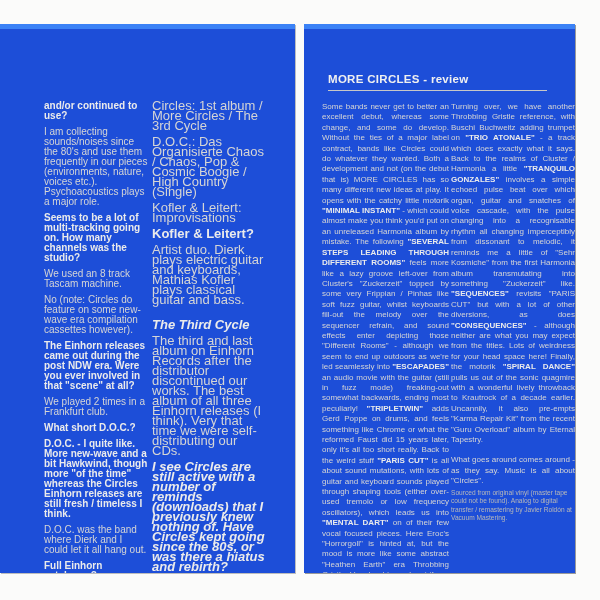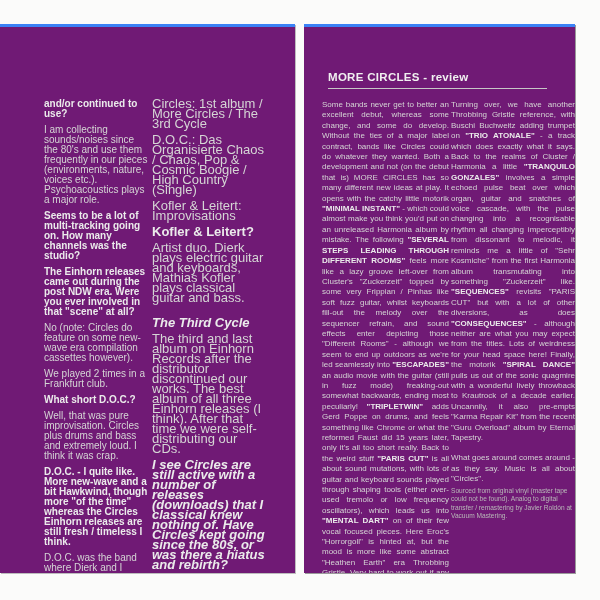--- a/index.html
+++ b/index.html
@@ -3,22 +3,22 @@
 <meta charset="utf-8">
 <style>
   html,body{margin:0;padding:0}
   body{
     width:600px;height:600px;position:relative;overflow:hidden;
     background:#fbfbfa;
     font-family:"Liberation Sans",sans-serif;
     -webkit-font-smoothing:antialiased;
   }
   .page{
-    position:absolute;top:24px;height:549px;background:#701a75;
-    box-sizing:border-box;border-top:3px solid #3b82f6;
+    position:absolute;top:24px;height:549px;background:#1d4ed8;
+    box-sizing:border-box;border-top:5px solid #3b82f6;
     box-shadow:0 1px 0 #9a9a9a;overflow:hidden;
   }
   .page-left{left:0;width:295px;box-shadow:1px 1px 0 #bdbdbd;}
   .page-right{left:304px;width:271px;box-shadow:1px 1px 0 #9a9a9a;}
   .col{position:absolute;color:#d5d5d5;}
   .left-c1{left:44px;top:72px;width:104px;font-size:10px;line-height:10px;}
   .left-c2{left:152px;top:72px;width:113px;font-size:13px;line-height:10px;}
   .right-c1{left:18px;top:73px;width:127px;font-size:8px;line-height:10.4px;text-align:justify;}
   .right-c2{left:147px;top:73px;width:124px;font-size:8px;line-height:10.4px;text-align:justify;}
   .review-title{
@@ -37,38 +37,38 @@
   .seg-b{font-weight:bold;color:#ebebeb;}
 </style>
 </head>
 <body>
 
 <div class="page page-left">
   <div class="col left-c1">
       <p class="para s-b"><span>and/or continued to use?</span></p>
       <p class="para s-n"><span>I am collecting sounds/noises since the 80's and use them frequently in our pieces (environments, nature, voices etc.). Psychoacoustics plays a major role.</span></p>
       <p class="para s-b"><span>Seems to be a lot of multi-tracking going on. How many channels was the studio?</span></p>
+      <p class="para s-n"><span>We used an 8 track Tascam machine.</span></p>
+      <p class="para s-n"><span>No (note: Circles do feature on some new-wave era compilation cassettes however).</span></p>
       <p class="para s-b"><span>The Einhorn releases came out during the post NDW era. Were you ever involved in that "scene" at all?</span></p>
-      <p class="para s-n"><span>No (note: Circles do feature on some new-wave era compilation cassettes however).</span></p>
       <p class="para s-n"><span>We played 2 times in a Frankfurt club.</span></p>
       <p class="para s-b"><span>What short D.O.C.?</span></p>
-      <p class="para s-n"><span>Well, that was pure improvisation. Circles plus drums and bass and extremely loud. I think it was crap.</span></p>
       <p class="para s-b"><span>D.O.C. - I quite like. More new-wave and a bit Hawkwind, though more "of the time" whereas the Circles Einhorn releases are still fresh / timeless I think.</span></p>
       <p class="para s-n"><span>D.O.C. was the band where Dierk and I could let it all hang out.</span></p>
       <p class="para s-b"><span>Full Einhorn catalogue?</span></p>
     </div>
   <div class="col left-c2">
       <p class="para s-n"><span>Circles: 1st album / More Circles / The 3rd Cycle</span></p>
       <p class="para s-n"><span>D.O.C.: Das Organisierte Chaos / Chaos, Pop &amp; Cosmic Boogie / High Country (Single)</span></p>
       <p class="para s-n"><span>Kofler &amp; Leitert: Improvisations</span></p>
       <p class="para s-b"><span>Kofler &amp; Leitert?</span></p>
       <p class="para s-n"><span>Artist duo. Dierk plays electric guitar and keyboards, Mathias Kofler plays classical guitar and bass.</span></p>
       <p class="para s-bi"><span>The Third Cycle</span></p>
-      <p class="para s-n"><span>The third and last album on Einhorn Records after the distributor discontinued our works. The best album of all three Einhorn releases (I think). After that time we were self-distributing our CDs.</span></p>
-      <p class="para s-bi"><span>I see Circles are still active with a number of releases (downloads) that I classical knew nothing of. Have Circles kept going since the 80s, or was there a hiatus and rebirth?</span></p>
+      <p class="para s-n"><span>The third and last album on Einhorn Records after the distributor discontinued our works. The best album of all three Einhorn releases (I think). Very that time we were self-distributing our CDs.</span></p>
+      <p class="para s-bi"><span>I see Circles are still active with a number of reminds (downloads) that I previously knew nothing of. Have Circles kept going since the 80s, or was there a hiatus and rebirth?</span></p>
       <p class="para s-n"><span>Yes, we keep going since the 80's. Every 12 months (more or less) a new album.</span></p>
     </div>
 </div>
 
 <div class="page page-right">
   <h1 class="review-title">MORE CIRCLES - review</h1>
   <div class="rule"></div>
   <div class="col right-c1">
       <p class="para s-n"><span>Some bands never get to better an excellent debut, whereas some change, and some do develop. Without the ties of a major label contract, bands like Circles could do whatever they wanted. Both a development and not (on the debut that is) MORE CIRCLES has so many different new ideas at play. It opens with the catchy little motorik </span><span class="seg-b">"MINIMAL INSTANT"</span><span> - which could almost make you think you'd put on an unreleased Harmonia album by mistake. The following </span><span class="seg-b">"SEVERAL STEPS LEADING THROUGH DIFFERENT ROOMS"</span><span> feels more like a lazy groove left-over from Cluster's "Zuckerzeit" topped by some very Frippian / Pinhas like soft fuzz guitar, whilst keyboards fill-out the melody over the sequencer refrain, and sound effects enter depicting those "Different Rooms" - although we seem to end up outdoors as we're led seamlessly into </span><span class="seg-b">"ESCAPADES"</span><span> an audio movie with the guitar (still in fuzz mode) freaking-out somewhat backwards, ending most peculiarly! </span><span class="seg-b">"TRIPLETWIN"</span><span> adds Gerd Poppe on drums, and feels something like Chrome or what the reformed Faust did 15 years later, only it's all too short really. Back to the weird stuff </span><span class="seg-b">"PARIS CUT"</span><span> is all about sound mutations, with lots of guitar and keyboard sounds played through shaping tools (either over-used tremolo or low frequency oscillators), which leads us into </span><span class="seg-b">"MENTAL DART"</span><span> on of their few vocal focused pieces. Here Eroc's "Horrorgoll" is hinted at, but the mood is more like some abstract "Heathen Earth" era Throbbing Gristle. Very hard to work out if any of the words mean anything though,</span></p>
     </div>

